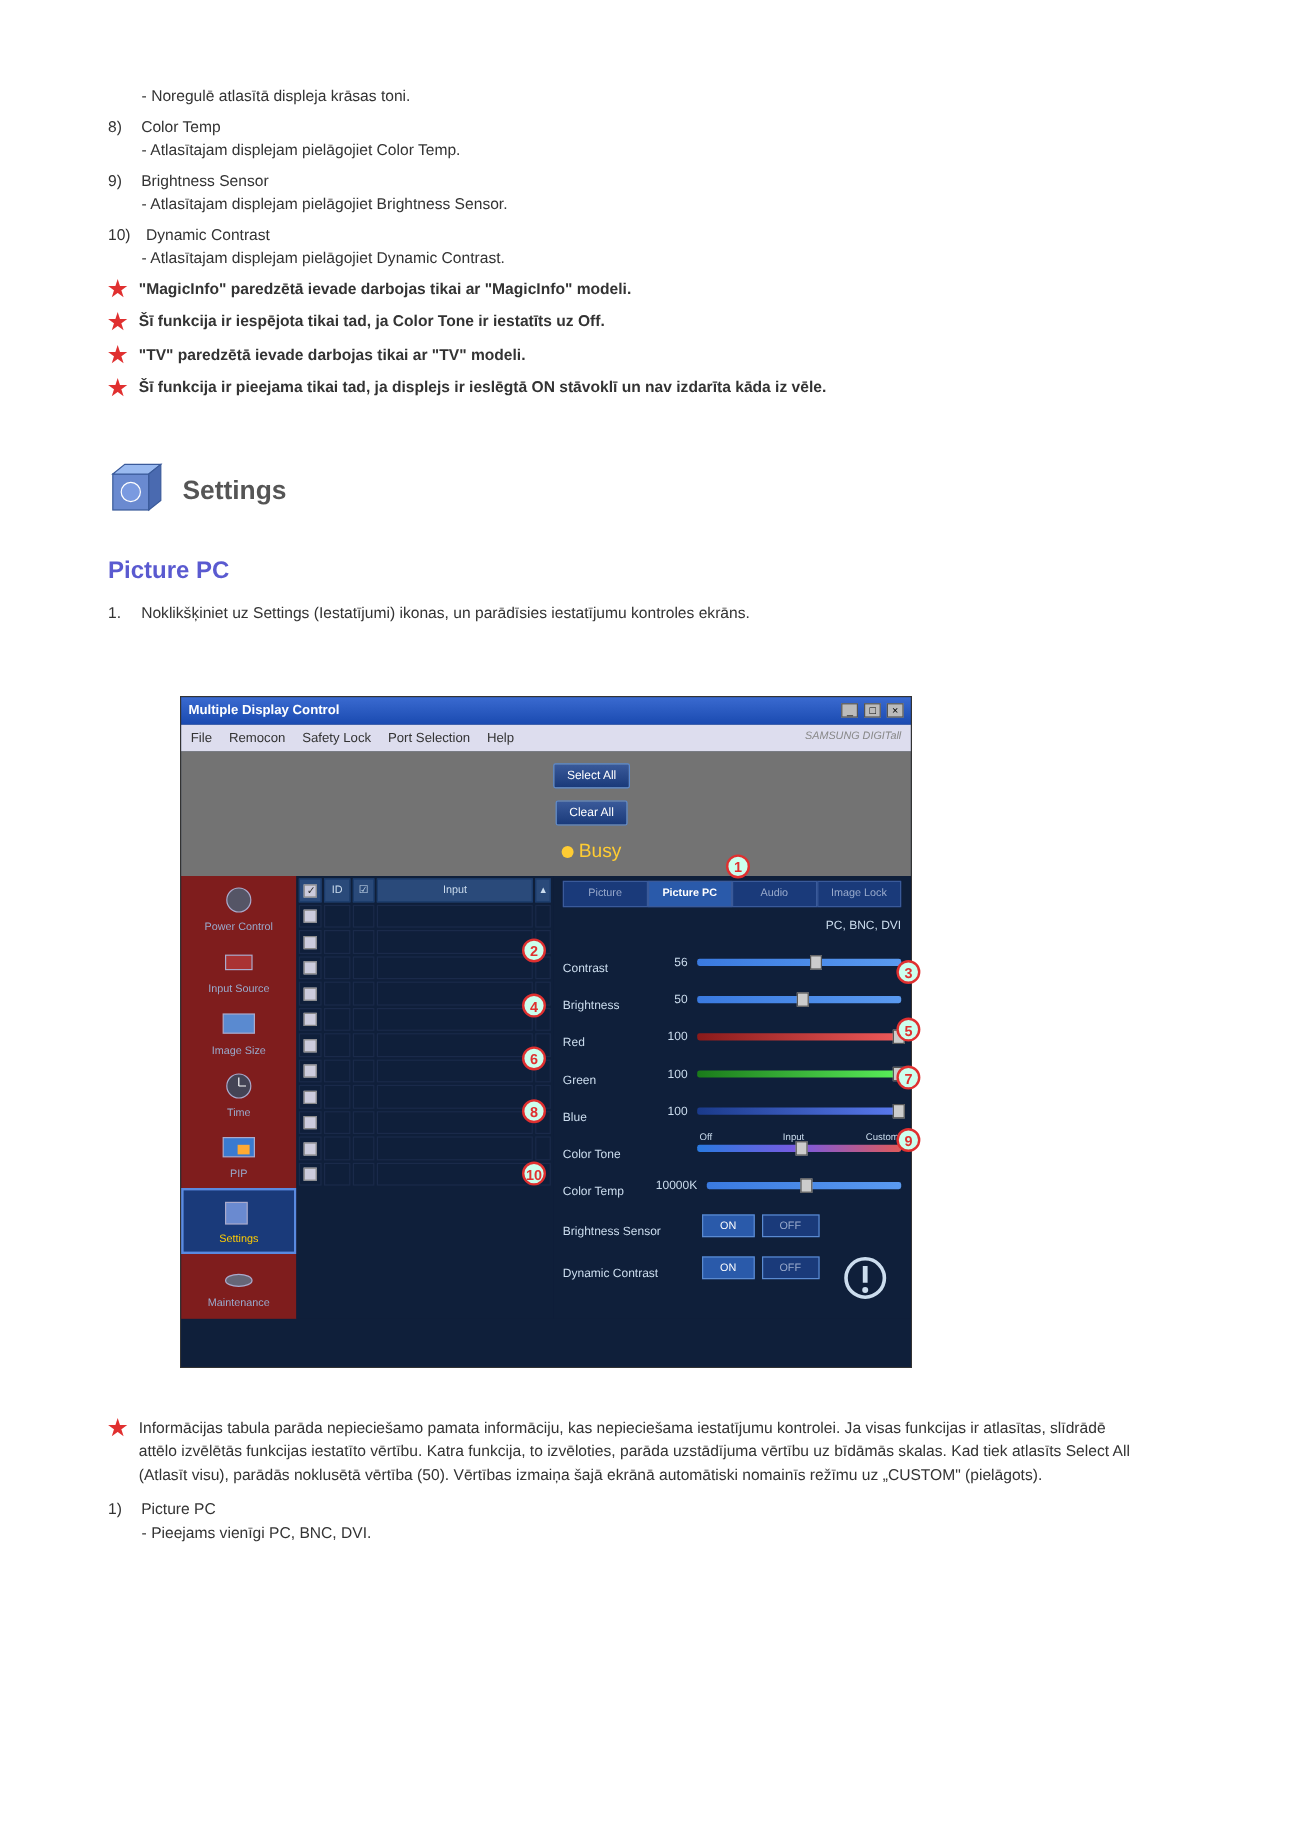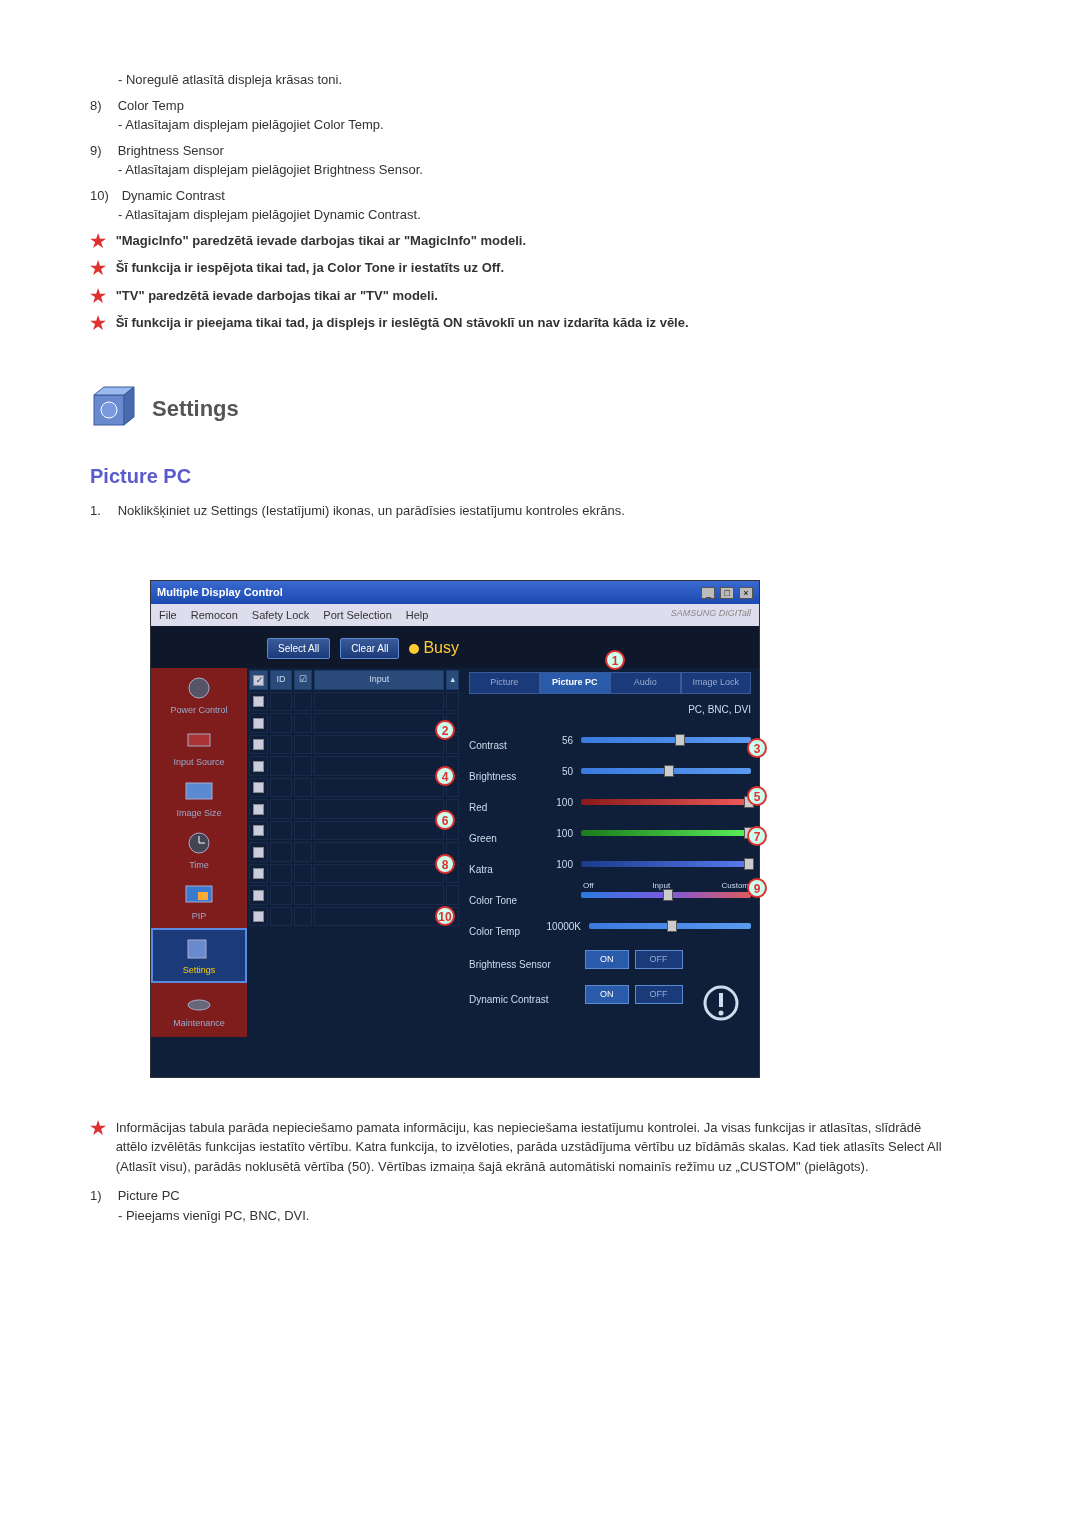--- a/index.html
+++ b/index.html
@@ -17,21 +17,21 @@
   .section-title { font-size: 22px; font-weight: bold; color: #555; }
   .sub-title { font-size: 20px; font-weight: bold; color: #5a5ad0; margin: 28px 0 10px 0; }
   .ol-item { margin-bottom: 8px; }
   .screenshot-wrap { margin: 60px 0 30px 60px; }
   .app-window { width: 610px; border: 1px solid #333; background: #1a2a4a; color: #cde; font-size: 10px; }
   .titlebar { background: linear-gradient(#3a6ad0,#1a4ab0); color: #fff; padding: 3px 6px; display: flex; align-items: center; justify-content: space-between; }
   .titlebar .title { font-weight: bold; font-size: 11px; }
   .titlebar .wbtns span { display:inline-block; width:14px; height:12px; background:#bbb; border:1px solid #555; margin-left:2px; text-align:center; line-height:10px; font-size:9px; color:#000; }
   .menubar { background: #dde; color: #333; padding: 3px 8px; display: flex; gap: 14px; font-size: 11px; justify-content: flex-start; position:relative;}
   .menubar .brand { position:absolute; right:8px; color:#888; font-style:italic; font-size:9px;}
-  .toolbar-row { background:#0f172a; padding:10px 14px 8px 116px; display:flex; gap:10px; align-items:center; }
+  .toolbar-row { background:#737373; padding:10px 14px 8px 90px; display:flex; gap:10px; align-items:center;flex-direction:column; }
   .tbtn { background:linear-gradient(#3a5a9a,#1a3a7a); border:1px solid #5a8ad0; color:#fff; padding:2px 10px; border-radius:2px; font-size:10px;}
   .busy { color:#fc3; font-size:16px;}
   .busy-dot{display:inline-block;width:10px;height:10px;background:#fc3;border-radius:50%;margin-right:4px;vertical-align:middle;}
   .app-body { display:flex; background:#0f1f3a;}
   .sidebar { width: 96px; background:#7f1d1d; padding:2px 0;}
   .sb-item { text-align:center; padding:4px 2px; color:#9ac; font-size:9px;}
   .sb-item.sel { border:2px solid #5a8ae0; background:#1a3a7a; }
   .sb-item .icon { width:34px; height:28px; margin:0 auto 2px;}
   .sb-label { color:#9ac; }
   .sb-label.sel-lbl { color:#fc0;}
@@ -315,21 +315,21 @@
             </div>
         </div>
         <div class="ctrl-row">
           <span class="ctrl-label">Green</span>
           <span class="ctrl-val">100</span>
           <div class="slider green">
               <div class="thumb" style="left:96%;"></div>
             </div>
         </div>
         <div class="ctrl-row">
-          <span class="ctrl-label">Katra</span>
+          <span class="ctrl-label">Blue</span>
           <span class="ctrl-val">100</span>
           <div class="slider blue">
               <div class="thumb" style="left:96%;"></div>
             </div>
         </div>
         <div class="ctrl-row">
           <span class="ctrl-label">Color Tone</span>
           <span class="ctrl-val"></span>
           <div class="slider tone" style="position:relative;">
             <span style="position:absolute;left:2px;top:-12px;font-size:8px;color:#cde;">Off</span>

